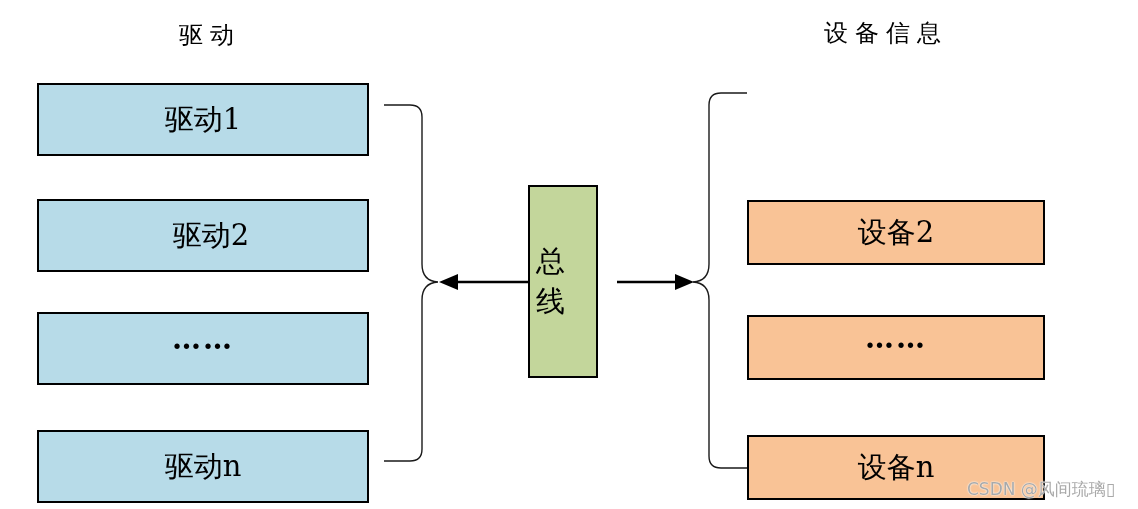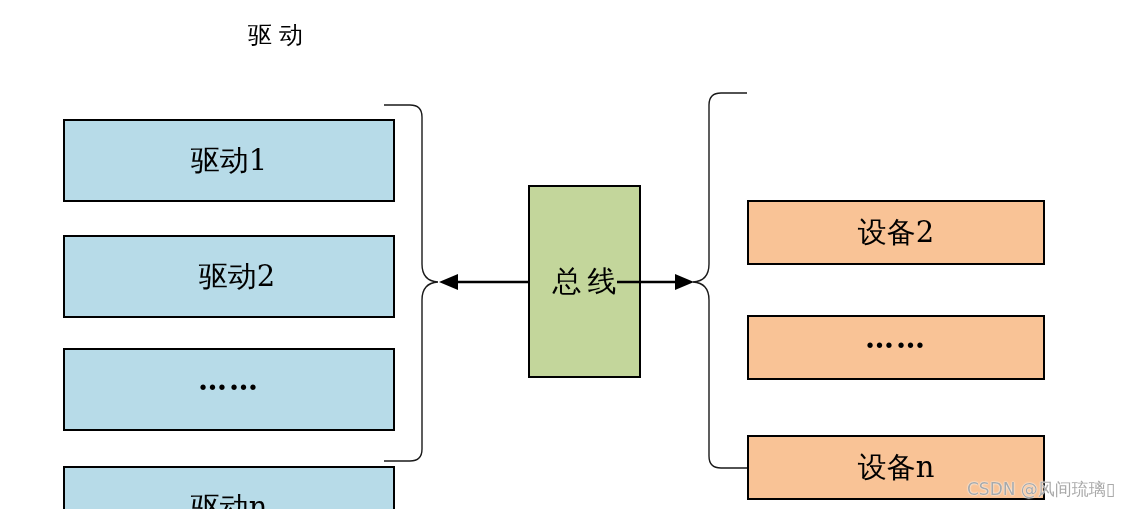--- a/index.html
+++ b/index.html
@@ -16,39 +16,38 @@
     font-family: "DejaVu Serif", "Liberation Serif", serif;
   }
   .col-title {
     position: absolute;
     text-align: center;
     font-size: 24px;
     color: #000000;
     letter-spacing: 7px;
     white-space: nowrap;
   }
-  .title-left  { left: 110px; top: 19px; width: 200px; text-align: right; }
+  .title-left  { left: 110px; top: 19px; width: 200px; }
   .title-right { left: 786px; top: 17px; width: 200px; }
 
   .box {
     position: absolute;
     box-sizing: border-box;
     border: 2.5px solid #000000;
     display: flex;
     align-items: center;
     justify-content: center;
     font-size: 29px;
     color: #000000;
   }
   .box-driver {
-    left: 63px;
+    left: 37px;
     width: 332px;
-    height: 83px;
+    height: 73px;
     background: #b7dbe8;
-    margin-top: 36px;
   }
   .box-device {
     left: 747px;
     width: 298px;
     height: 65px;
     background: #f9c396;
   }
   .driver-1 { top: 83px; }
   .driver-2 { top: 199px; padding-left: 16px; }
   .driver-3 { top: 312px; }
@@ -56,21 +55,21 @@
   .device-1 { top: 68px; }
   .device-2 { top: 200px; }
   .device-3 { top: 315px; }
   .device-4 { top: 435px; }
 
   .box-bus {
     position: absolute;
     box-sizing: border-box;
     left: 528px;
     top: 185px;
-    width: 113px;
+    width: 70px;
     height: 193px;
     background: #c3d69b;
     border: 2.5px solid #000000;
     display: flex;
     align-items: center;
     justify-content: center;
     font-size: 29px;
     letter-spacing: 6px;
     padding-left: 6px; 
     color: #000000;
@@ -117,20 +116,21 @@
     z-index: 5;
   }
 </style>
 </head>
 <body>
 
 <div class="canvas">
 
   <div class="col-title title-left">驱动</div>
 
+  <div class="col-title title-right">设备信息</div>
 
   <div class="box box-driver driver-1">
     <span>驱动1</span>
   </div>
   <div class="box box-driver driver-2">
     <span>驱动2</span>
   </div>
   <div class="box box-driver driver-3">
     <span class="dots">……</span>
   </div>

